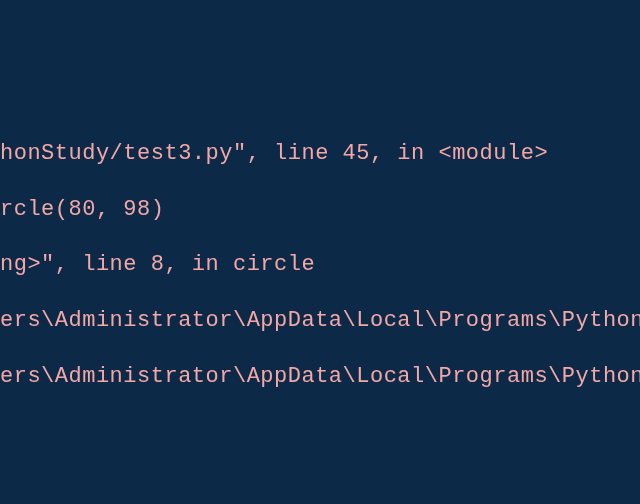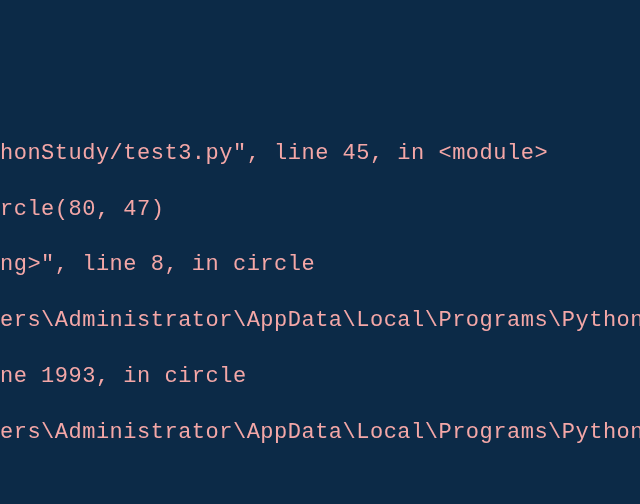--- a/index.html
+++ b/index.html
@@ -27,24 +27,23 @@
       display: block;
     }
   </style>
 </head>
 <body>
 
 
 
 <div class="terminal">
 <span class="line">honStudy/test3.py", line 45, in &lt;module&gt;</span>
-<span class="line">rcle(80, 47)</span>
+<span class="line">rcle(80, 98)</span>
 <span class="line">ng&gt;", line 8, in circle</span>
 <span class="line">ers\Administrator\AppData\Local\Programs\Python\P</span>
-<span class="line">ne 1993, in circle</span>
 <span class="line">ers\Administrator\AppData\Local\Programs\Python\P</span>
 
 
 
 
 
 
 
 
 

